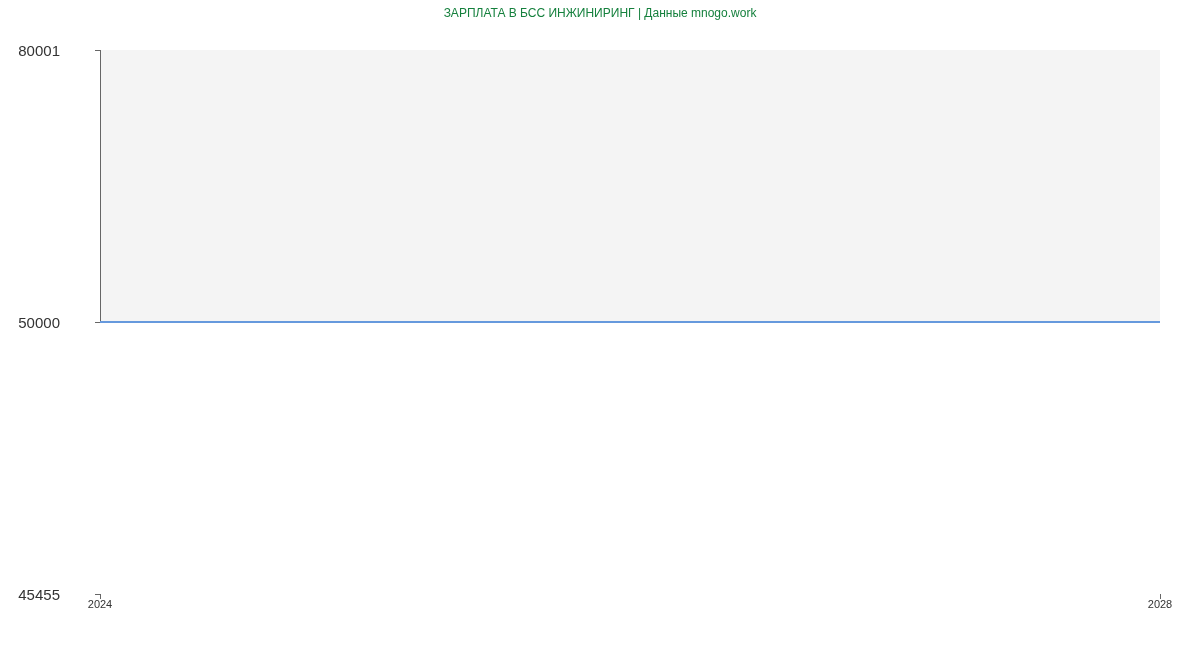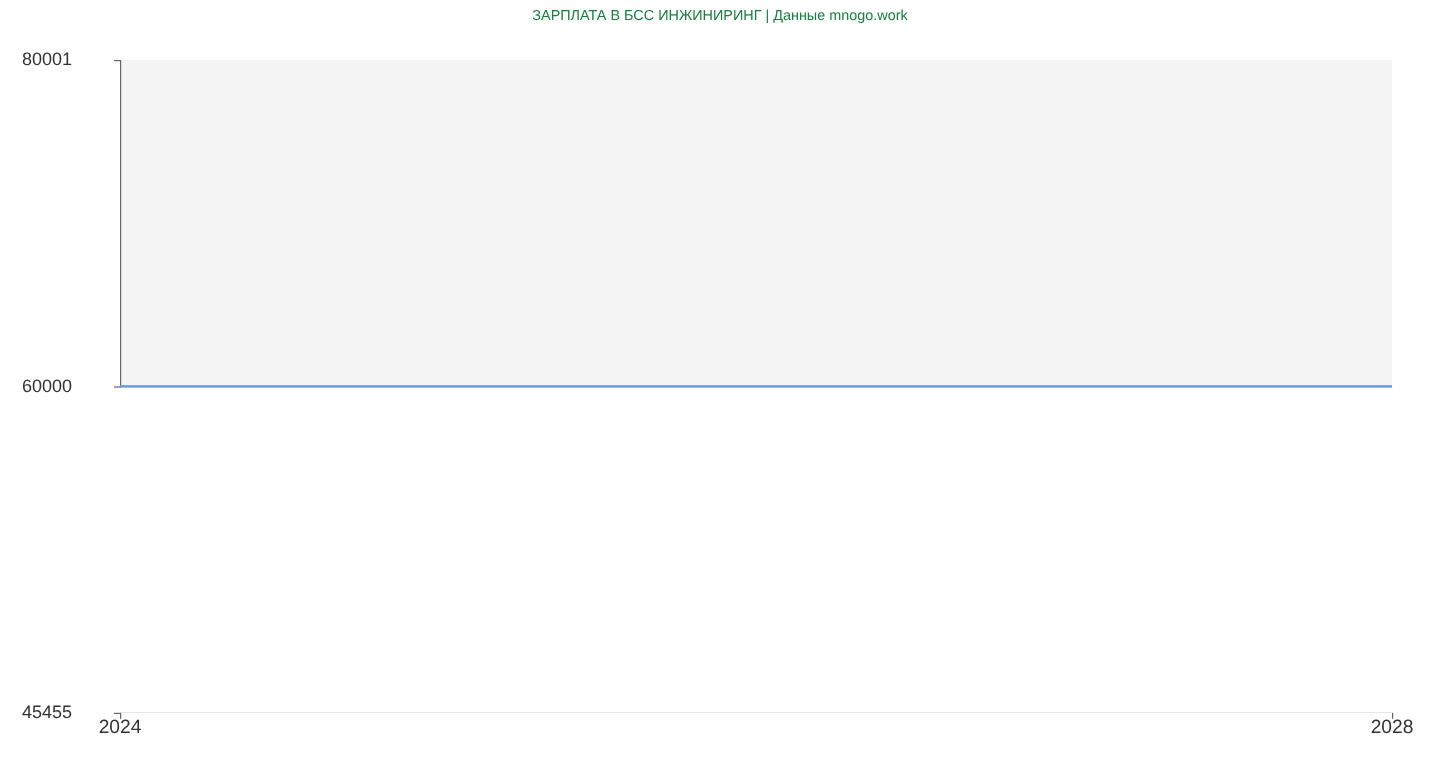--- a/index.html
+++ b/index.html
@@ -48,21 +48,21 @@
     .x-tick {
       position: absolute;
       top: 594px;
       width: 1px;
       height: 5px;
       background: #666;
     }
     .x-tick-label {
       position: absolute;
       top: 598px;
-      font-size: 16px;
+      font-size: 11px;
       color: #333;
       transform: translateX(-50%);
       white-space: nowrap;
     }
     .data-line {
       position: absolute;
       height: 2px;
       background: #6699dd;
     }
     .white-band {
@@ -79,21 +79,21 @@
 
 <div class="plot-area"></div>
 
 <div class="white-band" style="top:323px;height:271px;"></div>
 
 <div class="y-tick" style="top:594px;"></div>
 <div class="y-tick" style="top:322px;"></div>
 <div class="y-tick" style="top:50px;"></div>
 
 <div class="y-tick-label" style="top:594px;">45455</div>
-<div class="y-tick-label" style="top:322px;">60000</div>
+<div class="y-tick-label" style="top:322px;">50000</div>
 <div class="y-tick-label" style="top:50px;">80001</div>
 
 <div class="x-tick" style="left:100px;"></div>
 <div class="x-tick" style="left:1160px;"></div>
 
 <div class="x-tick-label" style="left:100px;">2024</div>
 <div class="x-tick-label" style="left:1160px;">2028</div>
 
 <div class="data-line" style="left:100px;top:321px;width:1060px;"></div>
 

